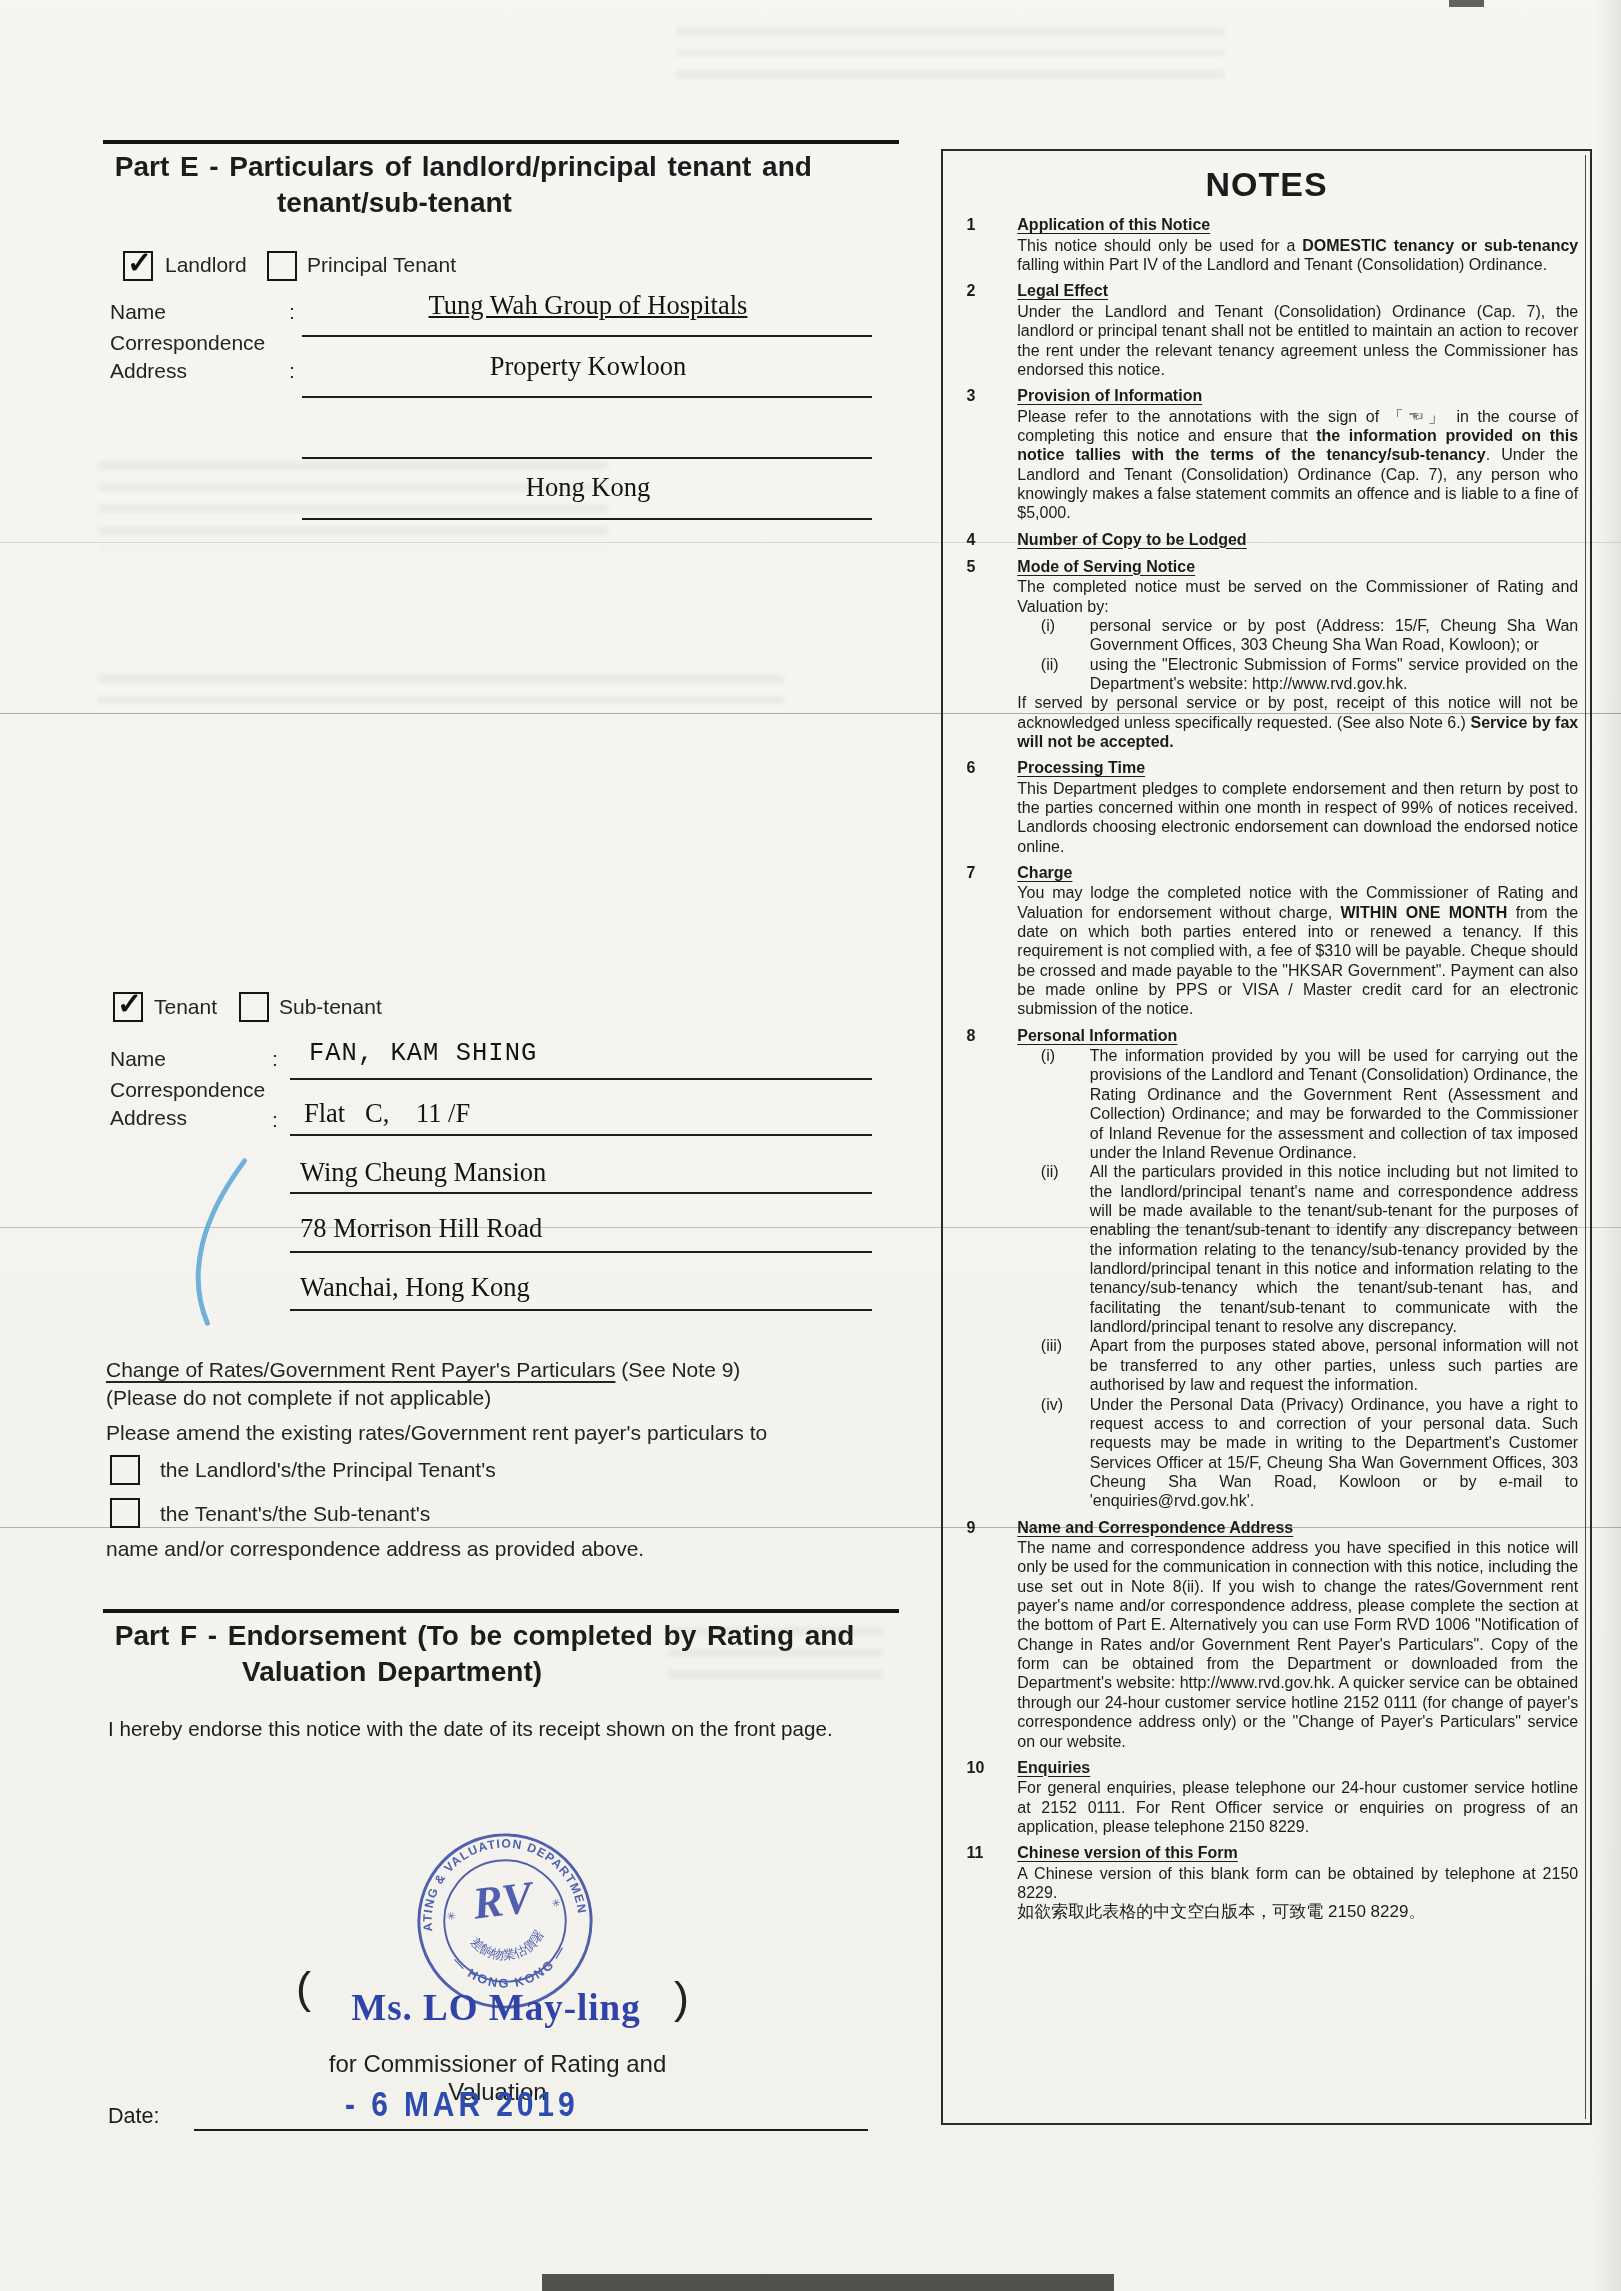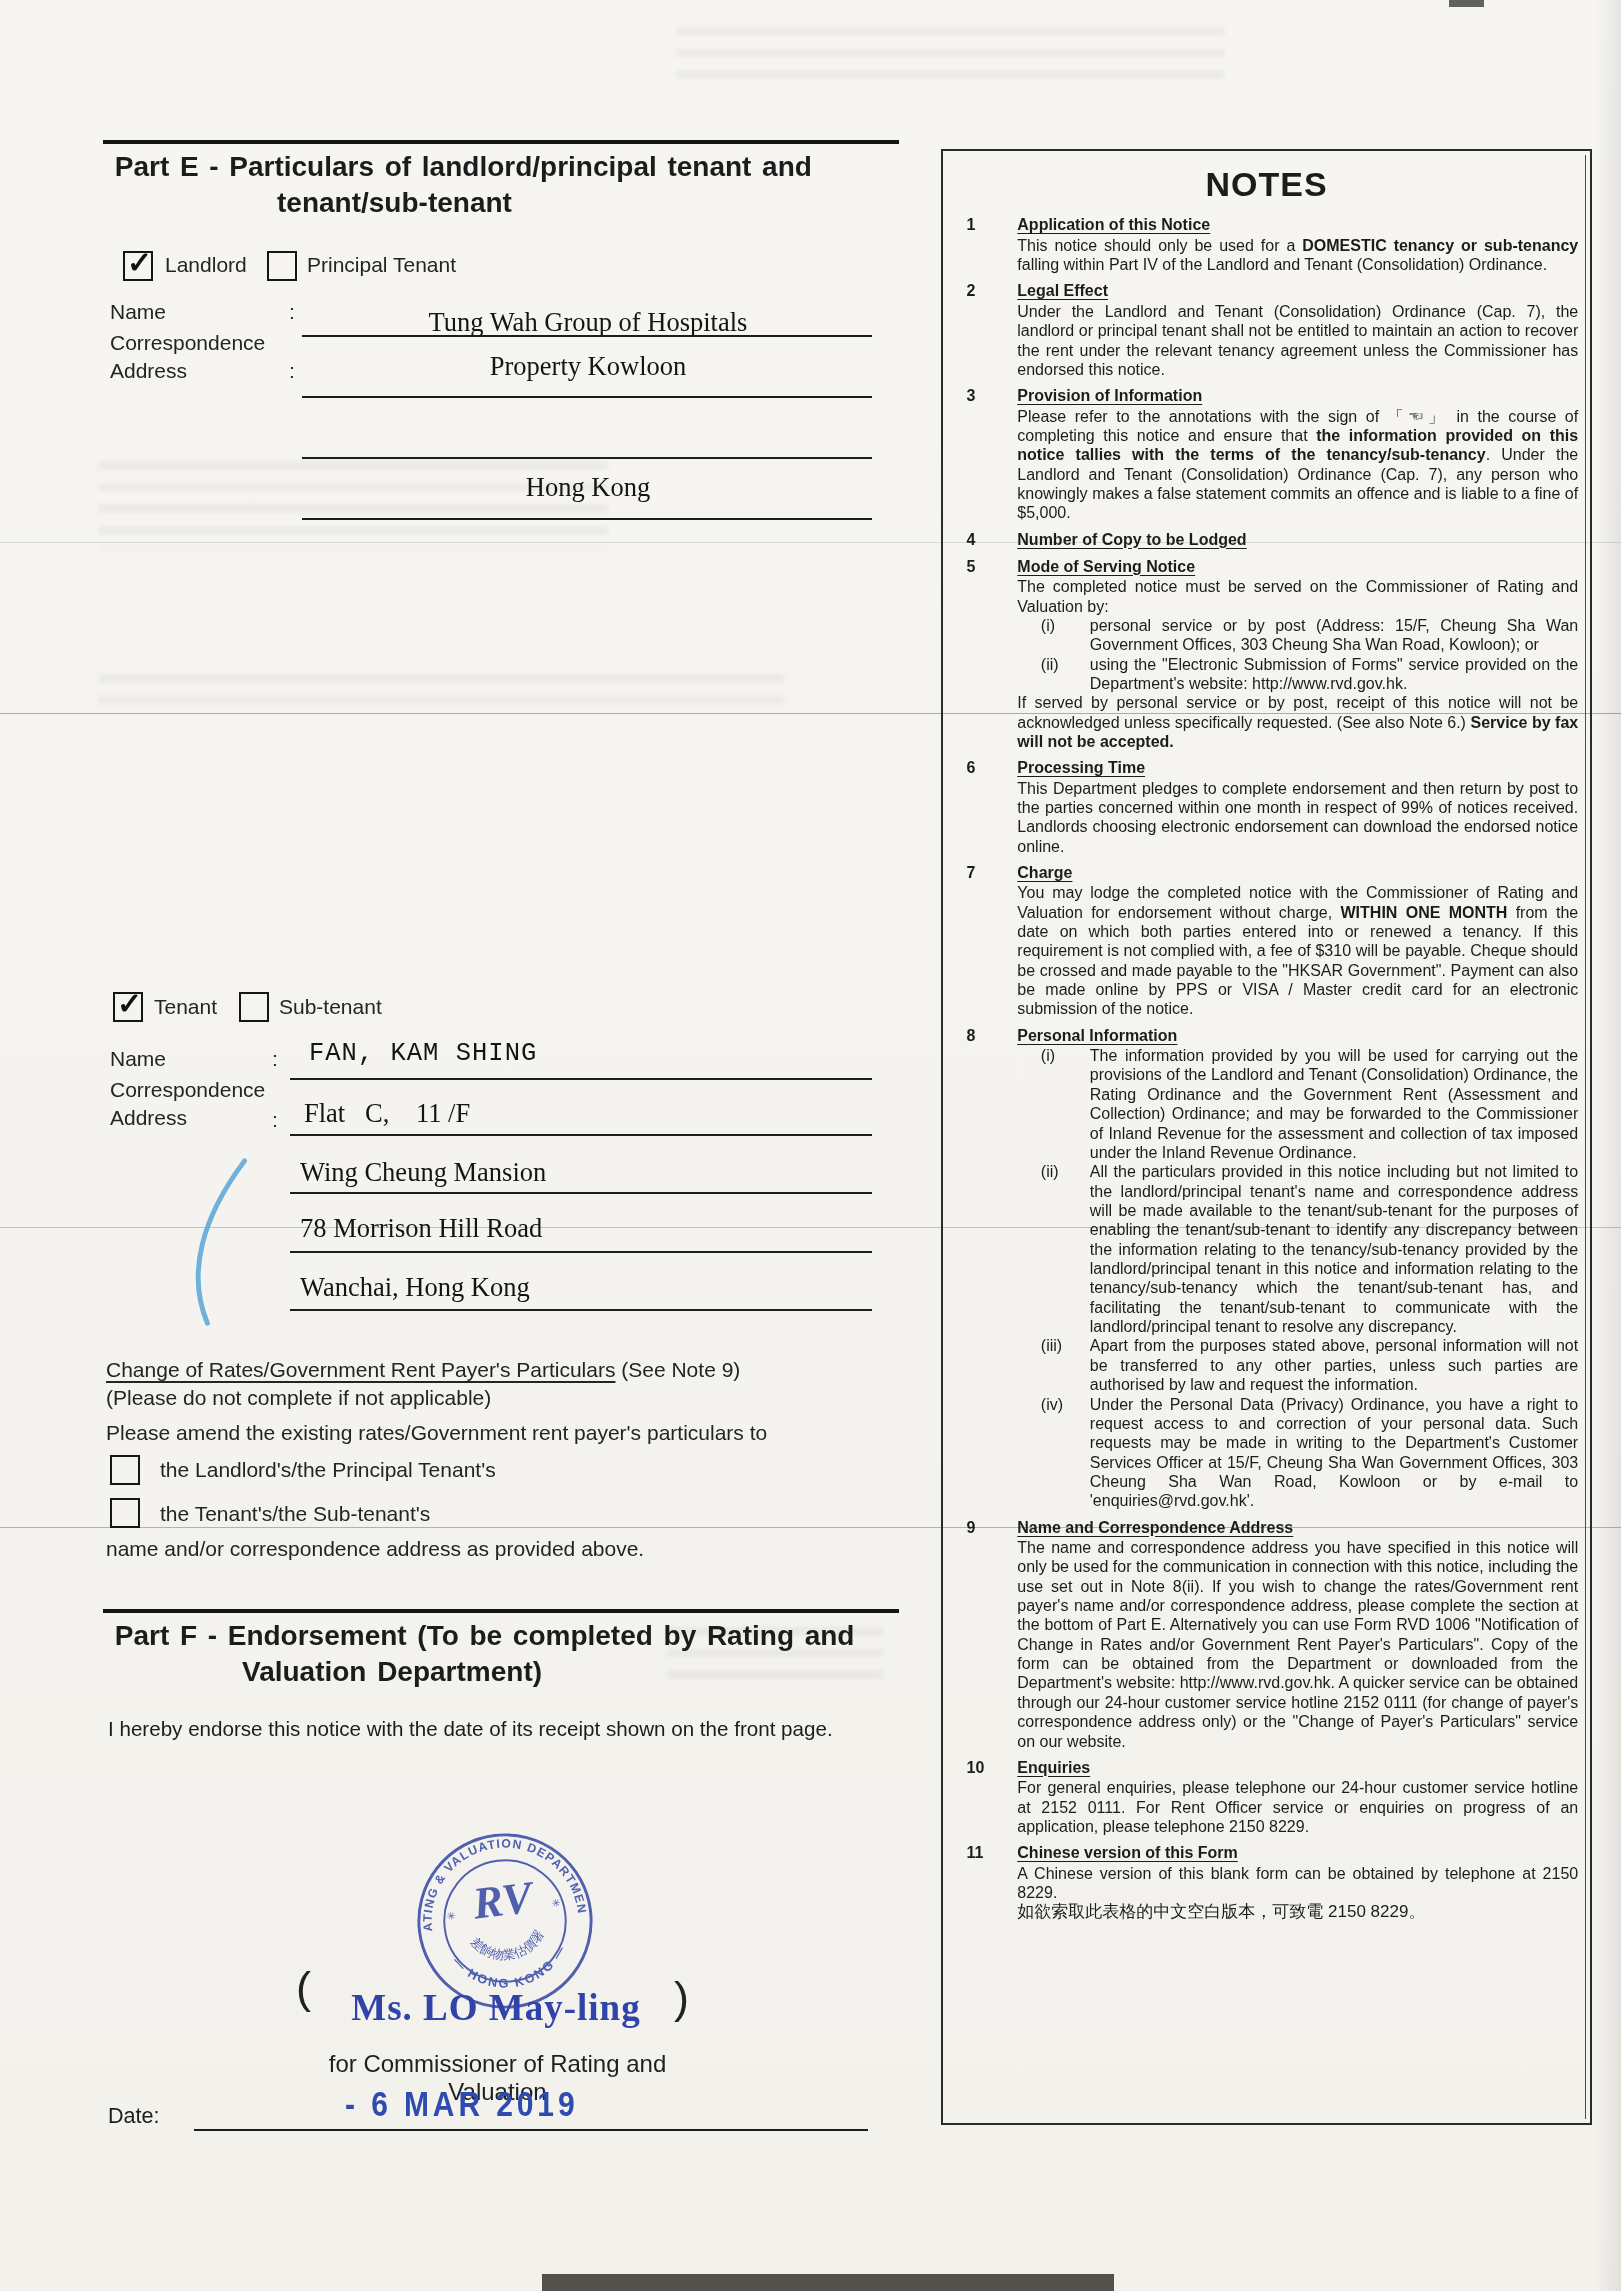--- a/index.html
+++ b/index.html
@@ -80,21 +80,21 @@
     <div class="l2">tenant/sub-tenant</div>
   </div>
 
   <div class="cb checked" style="left:123px;top:251px;"></div>
   <div class="lbl" style="left:165px;top:253px;">Landlord</div>
   <div class="cb" style="left:267px;top:251px;"></div>
   <div class="lbl" style="left:307px;top:253px;">Principal Tenant</div>
 
   <div class="lbl" style="left:110px;top:300px;">Name</div>
   <div class="lbl" style="left:289px;top:300px;">:</div>
-  <div class="val-serif center580" style="top:307px;">Tung Wah Group of Hospitals</div>
+  <div class="val-serif center580" style="top:290px;text-decoration:underline;">Tung Wah Group of Hospitals</div>
   <div class="rule" style="left:302px;top:335px;width:570px;"></div>
 
   <div class="lbl" style="left:110px;top:331px;">Correspondence</div>
   <div class="lbl" style="left:110px;top:359px;">Address</div>
   <div class="lbl" style="left:289px;top:359px;">:</div>
   <div class="val-serif center580" style="top:351px;">Property Kowloon</div>
   <div class="rule" style="left:302px;top:396px;width:570px;"></div>
   <div class="rule" style="left:302px;top:457px;width:570px;"></div>
   <div class="val-serif center580" style="top:472px;">Hong Kong</div>
   <div class="rule" style="left:302px;top:518px;width:570px;"></div>

